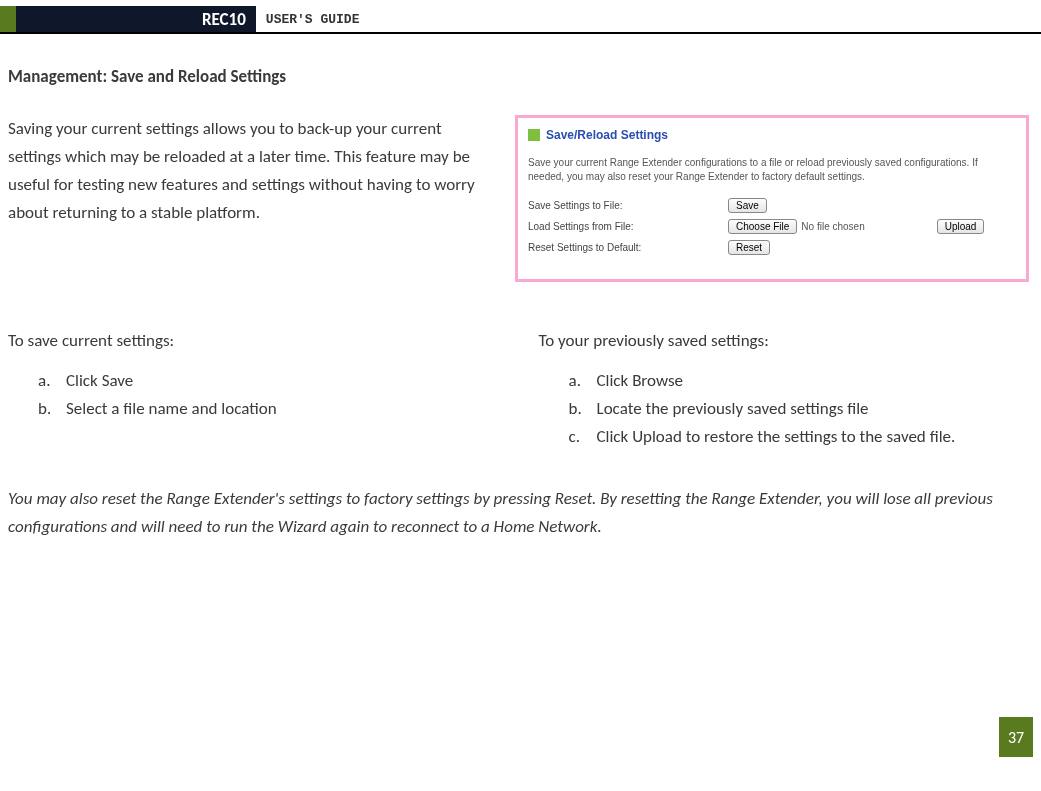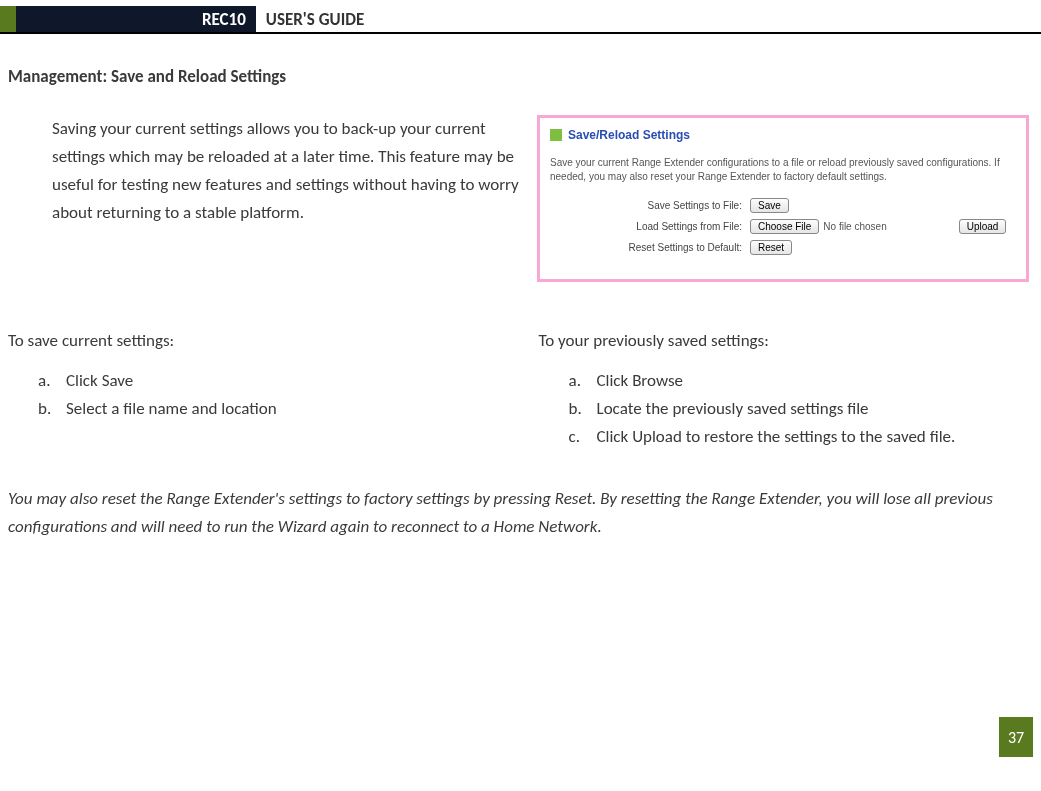--- a/index.html
+++ b/index.html
@@ -26,39 +26,39 @@
       background: #0f172a;
       color: #fff;
       font-weight: bold;
       padding: 3px 10px 3px 186px;
       font-size: 17px;
       display: flex;
       align-items: center;
     }
     .header-title {
       font-weight: bold;
-      font-size: 17px;
+      font-size: 13px;
       padding: 3px 10px;
       display: flex;
       align-items: center;
+      font-family: Liberation Mono, monospace;
     }
     .content {
       padding: 32px 12px 0 8px;
     }
     .section-title {
       font-weight: bold;
       font-size: 17px;
       color: #3a3a3a;
       margin-bottom: 28px;
     }
     .top-row {
       display: flex;
       gap: 18px;
       margin-bottom: 48px;
-      margin-left: 44px;
     }
     .intro-text {
       width: 490px;
       font-size: 17px;
       line-height: 1.65;
       color: #3a3a3a;
     }
     .widget {
       border: 3px solid #f9a8d4;
       width: 515px;
@@ -89,21 +89,21 @@
     }
     .widget-row {
       display: flex;
       align-items: center;
       margin-bottom: 6px;
       font-size: 10px;
       color: #444;
     }
     .widget-label {
       width: 200px;
-      text-align: right;
+      text-align: left;
       padding-right: 8px;
     }
     .widget-btn {
       font-size: 10px;
       padding: 1px 7px;
       border: 1px solid #888;
       background: linear-gradient(#fdfdfd, #e5e5e5);
       border-radius: 3px;
       cursor: pointer;
     }

